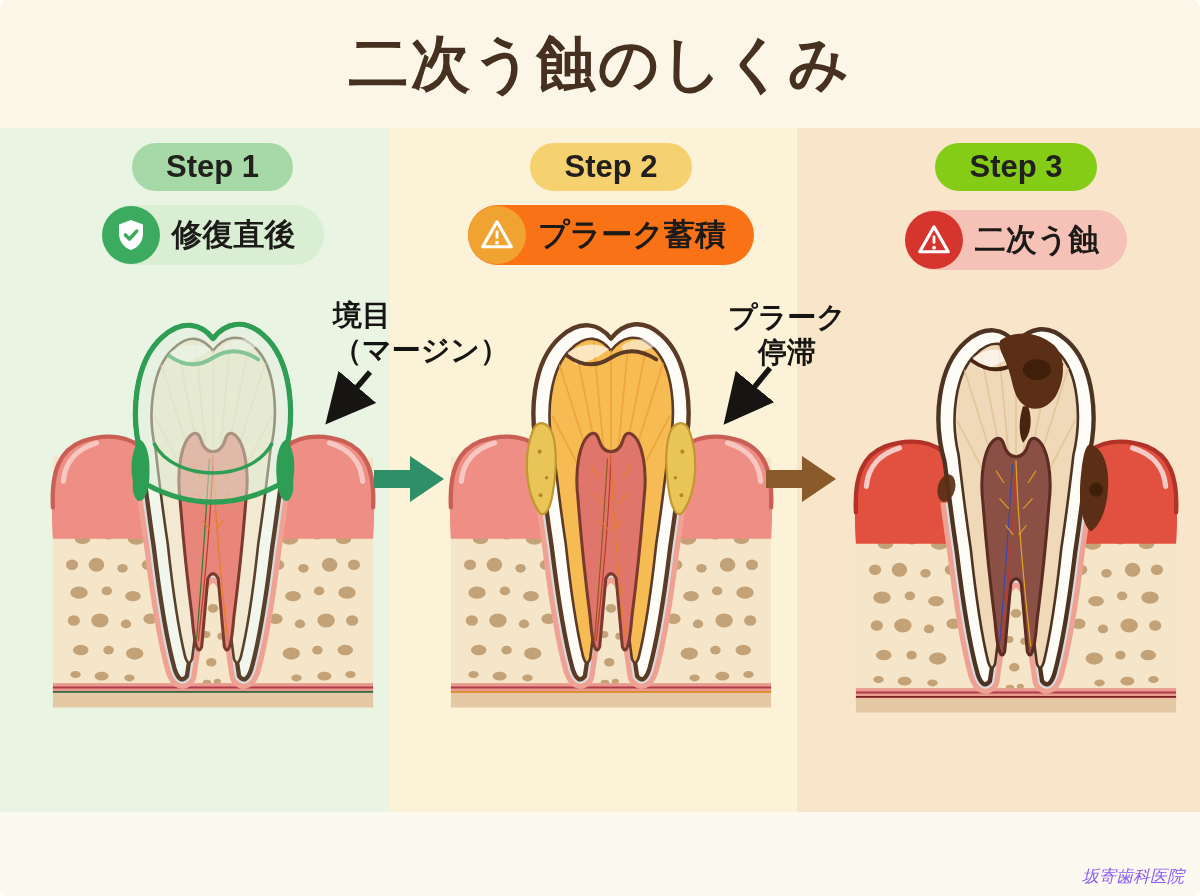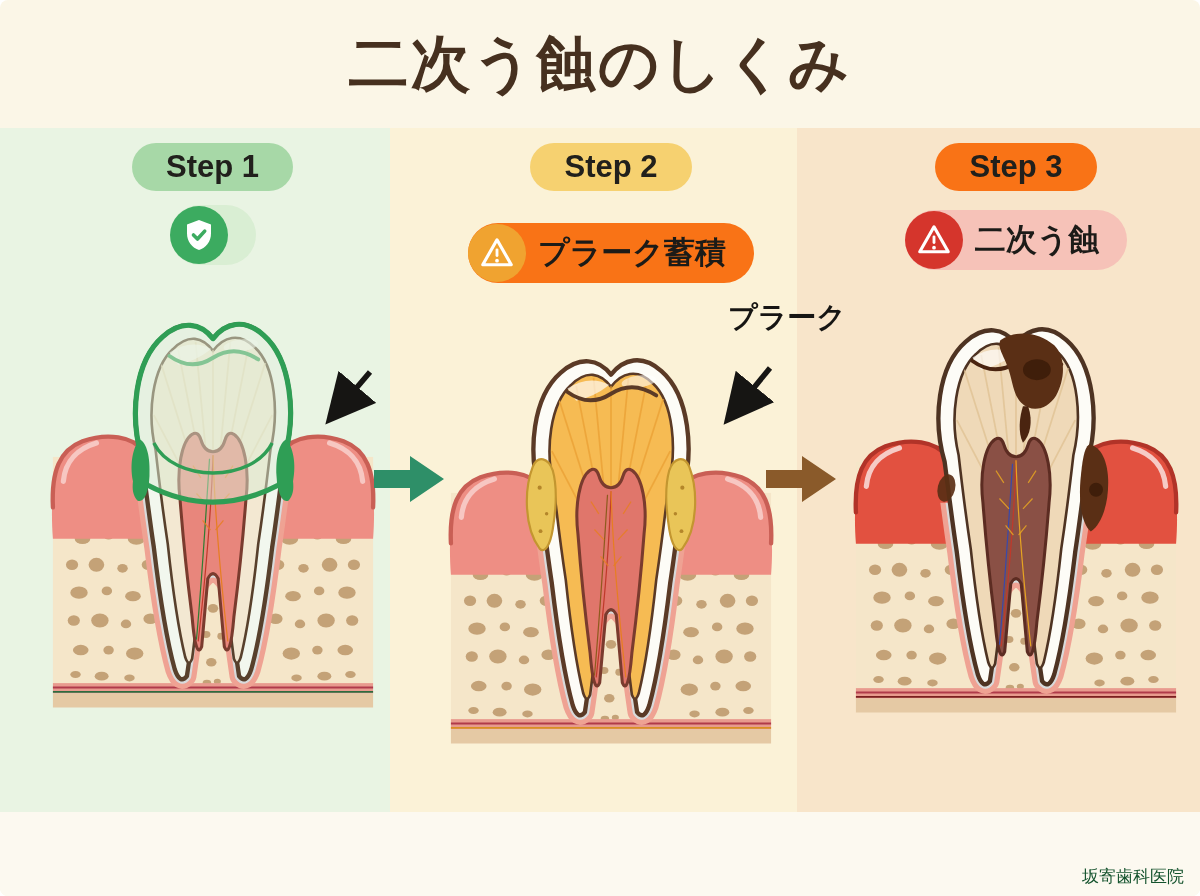--- a/index.html
+++ b/index.html
@@ -52,20 +52,21 @@
 
     <section class="panel p1" style="background: rgb(233, 244, 227);">
       <div class="step-pill" style="background: rgb(167, 216, 167);">Step 1</div>
       <div class="status-pill" style="background: rgb(217, 238, 211);">
         <span class="status-icon" style="background: rgb(60, 171, 96);">
           <svg viewBox="0 0 24 24">
               <path d="M12 2 L20 5 V11 C20 16.5 16.5 20.6 12 22 C7.5 20.6 4 16.5 4 11 V5 Z" fill="#ffffff"></path>
               <path d="M8.3 12 L11 14.7 L15.8 9.4" fill="none" stroke="#3cab60" stroke-width="2.4" stroke-linecap="round" stroke-linejoin="round"></path>
             </svg>
         </span>
+        <span class="status-label">修復直後</span>
       </div>
       <div class="tooth-art">
           <svg viewBox="0 0 400 458" xmlns="http://www.w3.org/2000/svg">
     <defs>
       <clipPath id="rc0">
                 <rect x="0" y="215" width="400" height="243"></rect>
               </clipPath>
       <clipPath id="dc0">
                 <path d="M134,160 C124,118 130,66 154,44 C172,26 188,30 200,46 C212,30 230,24 248,42 C272,64 276,118 266,160 C262,195 258,228 252,268 C247,315 240,365 232,398 Q228,410 224,400 C219,362 216,332 212,306 Q200,283 188,306 C184,332 181,362 176,400 Q172,410 168,398 C160,365 153,315 148,268 C142,228 138,195 134,160 Z"></path>
               </clipPath>
@@ -183,21 +184,21 @@
     <path d="M118,168 C104,120 110,58 142,30 C164,10 186,14 200,32 C214,14 236,8 258,28 C290,56 296,120 282,168 C280,180 278,190 276,200 Q200,240 124,200 Q120,184 118,168 Z" fill="#d9ecd3" fill-opacity="0.5" stroke="#2f9e55" stroke-width="6" stroke-linejoin="round"></path>
       <path d="M132,152 C155,198 245,198 268,152" fill="none" stroke="#2f9e55" stroke-width="4"></path>
       <path d="M108,196 C104,176 108,156 116,148 C124,152 128,168 127,190 C126,210 120,222 113,218 C108,212 107,206 108,196 Z" fill="#2f9e55"></path>
             <g transform="translate(400,0) scale(-1,1)">
               <path d="M108,196 C104,176 108,156 116,148 C124,152 128,168 127,190 C126,210 120,222 113,218 C108,212 107,206 108,196 Z" fill="#2f9e55"></path>
             </g>
   </svg>
         </div>
     </section>
 
-    <section class="panel p2" style="background: rgb(251, 242, 215); gap: 18px;">
+    <section class="panel p2" style="background: rgb(251, 242, 215);">
       <div class="step-pill" style="background: rgb(246, 209, 112);">Step 2</div>
       <div class="status-pill" style="background: #f97316;">
         <span class="status-icon" style="background: rgb(240, 163, 48);">
           <svg viewBox="0 0 24 24">
               <path d="M12 3.2 L21.5 19.8 H2.5 Z" fill="none" stroke="#ffffff" stroke-width="2.1" stroke-linejoin="round"></path>
               <rect x="11.05" y="9" width="1.9" height="5.6" rx="0.9" fill="#ffffff"></rect>
               <circle cx="12" cy="17.1" r="1.25" fill="#ffffff"></circle>
             </svg>
         </span>
         <span class="status-label">プラーク蓄積</span>
@@ -330,21 +331,21 @@
               <path d="M118,232 C100,208 100,164 110,138 C116,124 128,128 133,142 C138,160 137,186 133,210 C130,228 124,238 118,232 Z" fill="#e9c558" stroke="#c39630" stroke-width="2.5"></path>
       <circle cx="118" cy="162" r="2.4" fill="#b4862a"></circle>
               <circle cx="126" cy="192" r="2" fill="#b4862a"></circle>
               <circle cx="119" cy="212" r="2.2" fill="#b4862a"></circle>
             </g>
   </svg>
         </div>
     </section>
 
     <section class="panel p3" style="background: rgb(248, 229, 202);">
-      <div class="step-pill" style="background: #f97316;">Step 3</div>
+      <div class="step-pill" style="background: #84cc16;">Step 3</div>
       <div class="status-pill" style="background: rgb(246, 194, 184); margin-top: 19px;">
         <span class="status-icon" style="background: rgb(213, 53, 44);">
           <svg viewBox="0 0 24 24">
               <path d="M12 3.2 L21.5 19.8 H2.5 Z" fill="none" stroke="#ffffff" stroke-width="2.1" stroke-linejoin="round"></path>
               <rect x="11.05" y="9" width="1.9" height="5.6" rx="0.9" fill="#ffffff"></rect>
               <circle cx="12" cy="17.1" r="1.25" fill="#ffffff"></circle>
             </svg>
         </span>
         <span class="status-label">二次う蝕</span>
       </div>
@@ -471,46 +472,51 @@
     <path d="M182,28 C200,16 226,18 244,34 C258,48 256,74 246,92 C236,108 218,112 206,100 C196,90 196,72 190,58 C186,46 178,36 182,28 Z" fill="#5a2f15"></path>
       <ellipse cx="224" cy="62" rx="16" ry="12" fill="#3f1e0a"></ellipse>
       <path d="M214,104 C220,122 216,138 208,146 C202,134 204,116 208,104 Z" fill="#4a2410"></path>
       <path d="M284,148 C298,150 306,168 306,192 C306,218 298,240 286,248 C276,240 272,216 274,190 C276,168 278,152 284,148 Z" fill="#5a2f15"></path>
       <circle cx="292" cy="200" r="8" fill="#3f1e0a"></circle>
       <ellipse cx="120" cy="198" rx="10" ry="16" fill="#5a2f15" opacity="0.92" transform="rotate(14 120 198)"></ellipse>
   </svg>
         </div>
     </section>
 
+    <div class="annotation ann-margin">
+      <div>境目</div>
+      <div>（マージン）</div>
+    </div>
     <svg class="ann-arrow arrow-margin" width="56" height="60" viewBox="0 0 56 60">
       <defs>
           <marker id="ah1" markerWidth="9" markerHeight="9" refX="6" refY="4.5" orient="auto">
             <path d="M0,0 L9,4.5 L0,9 Z" fill="#161513"></path>
           </marker>
         </defs>
       <path d="M50,4 L16,44" stroke="#161513" stroke-width="5.5" marker-end="url(#ah1)"></path>
     </svg>
 
     <div class="annotation ann-plaque">
       <div>プラーク</div>
+      <div>停滞</div>
     </div>
     <svg class="ann-arrow arrow-plaque" width="60" height="64" viewBox="0 0 60 64">
       <defs>
           <marker id="ah2" markerWidth="9" markerHeight="9" refX="6" refY="4.5" orient="auto">
             <path d="M0,0 L9,4.5 L0,9 Z" fill="#161513"></path>
           </marker>
         </defs>
       <path d="M54,4 L18,48" stroke="#161513" stroke-width="5.5" marker-end="url(#ah2)"></path>
     </svg>
 
     <svg class="flow-arrow flow-1" viewBox="0 0 74 50">
       <path d="M2,16 H38 V2 L72,25 L38,48 V34 H2 Z" fill="#2e8f68"></path>
     </svg>
     <svg class="flow-arrow flow-2" viewBox="0 0 74 50">
       <path d="M2,16 H38 V2 L72,25 L38,48 V34 H2 Z" fill="#8a5a2a"></path>
     </svg>
   </div>
 
   <div class="footer" style="background: rgb(252, 249, 240);">
-    <div class="clinic" style="color: #14532d;">坂寄歯科医院</div>
+    <div class="clinic" style="color: #8b5cf6; font-style: italic;">坂寄歯科医院</div>
   </div>
 
 </div>
 
 </body></html>

